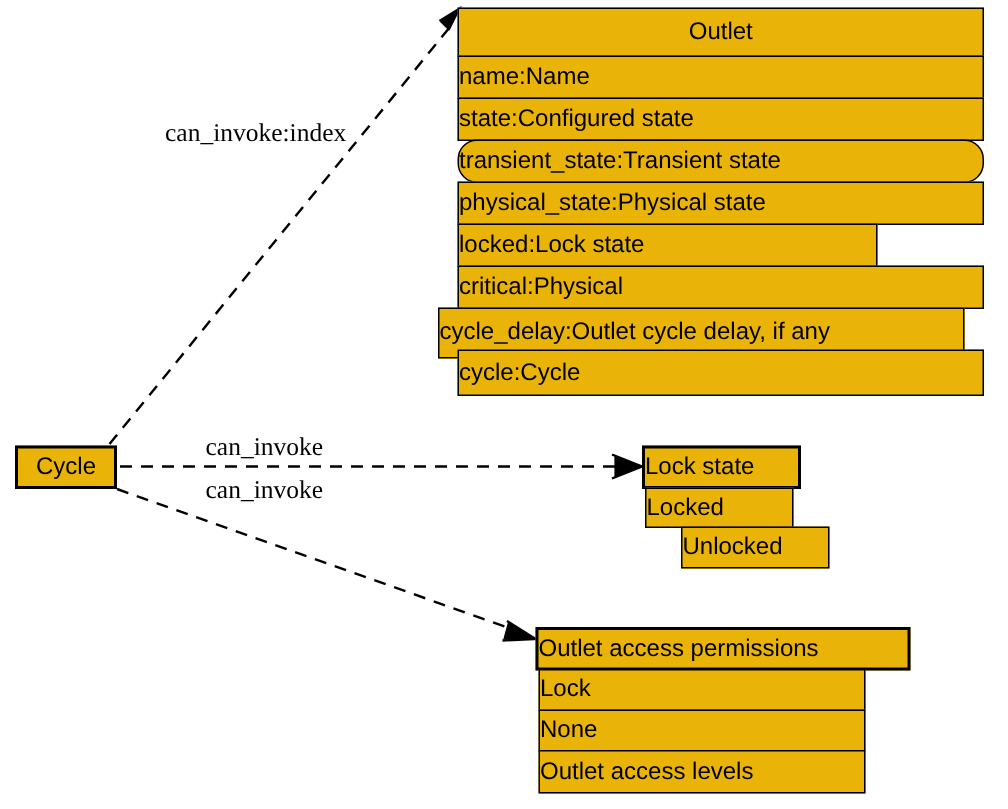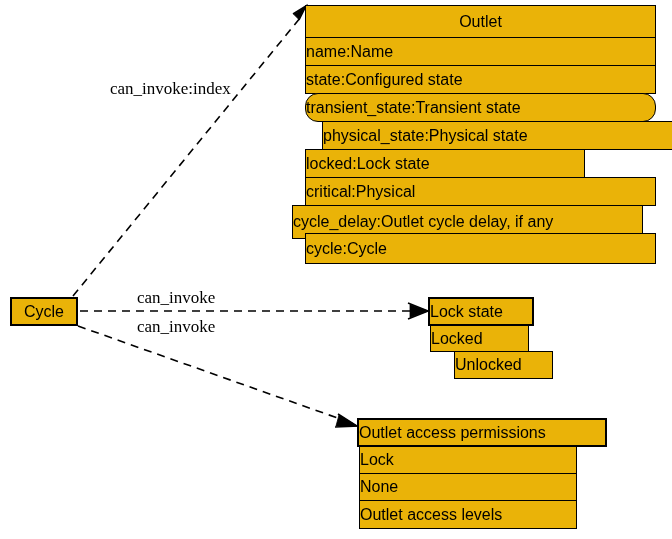--- a/index.html
+++ b/index.html
@@ -96,21 +96,21 @@
 
   <div class="node">
     <div class="cell center thick" style="left:10px; top:297px; width:68px; height:29px;">Cycle</div>
   </div>
 
   <div class="node">
     <div class="cell center" style="left:305px; top:5px; width:351px; height:33px;">Outlet</div>
     <div class="cell left" style="left:305px; top:37px; width:351px; height:29px;">name:Name</div>
     <div class="cell left" style="left:305px; top:65px; width:351px; height:29px;">state:Configured state</div>
     <div class="cell left" style="left:305px; top:93px; width:351px; height:29px;border-radius:13px;">transient_state:Transient state</div>
-    <div class="cell left" style="left:305px; top:121px; width:351px; height:29px;margin-left:17px;">physical_state:Physical state</div>
+    <div class="cell left" style="left:305px; top:121px; width:351px; height:29px;">physical_state:Physical state</div>
     <div class="cell left" style="left:305px; top:149px; width:280px; height:29px;">locked:Lock state</div>
     <div class="cell left" style="left:305px; top:177px; width:351px; height:29px;">critical:Physical</div>
     <div class="cell left" style="left:292px; top:205px; width:351px; height:34px;">cycle_delay:Outlet cycle delay, if any</div>
     <div class="cell left" style="left:305px; top:233px; width:351px; height:31px;">cycle:Cycle</div>
   </div>
 
   <div class="node">
     <div class="cell left thick" style="left:428px; top:297px; width:106px; height:29px;">Lock state</div>
     <div class="cell left" style="left:430px; top:325px; width:99px; height:27px;">Locked</div>
     <div class="cell left" style="left:454px; top:351px; width:99px; height:28px;">Unlocked</div>

